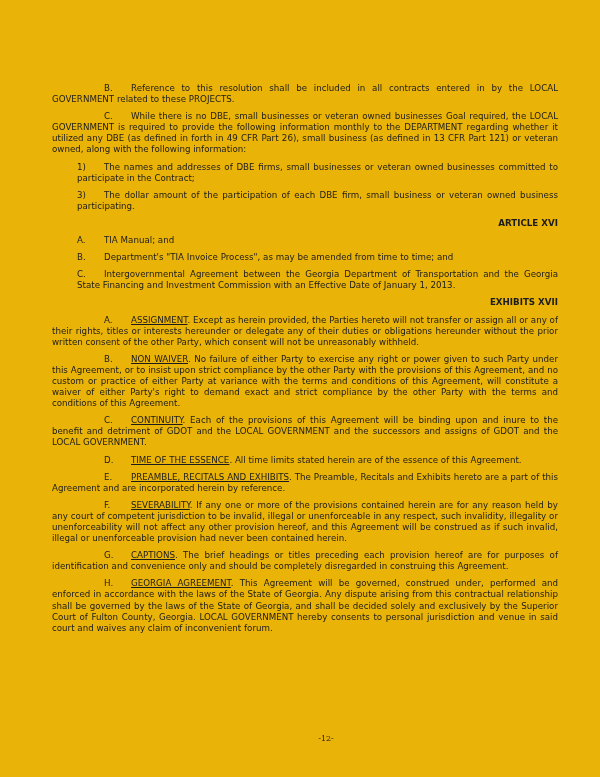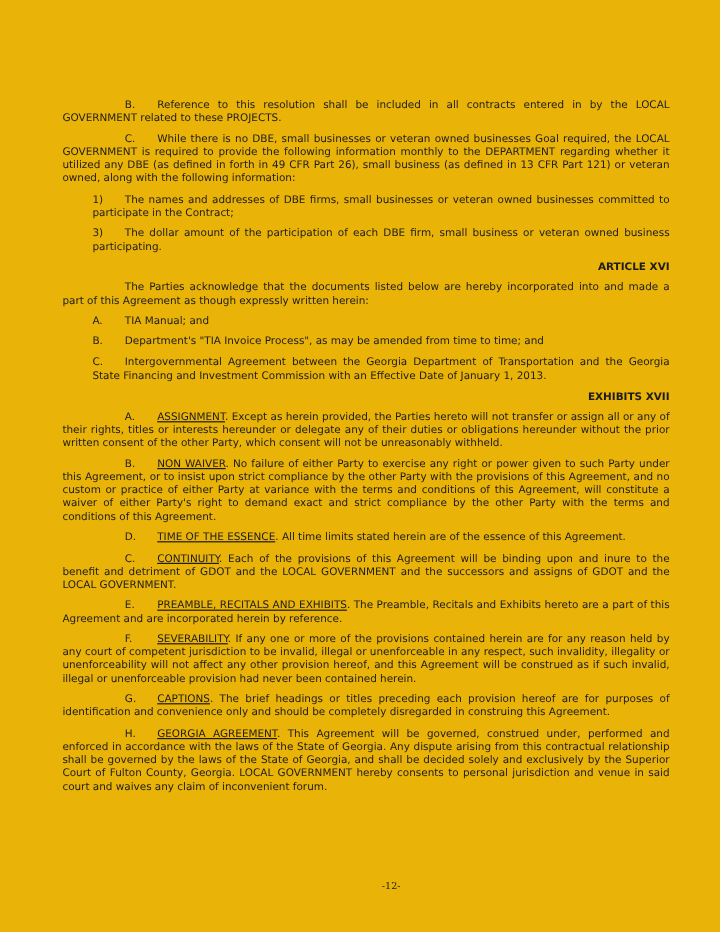--- a/index.html
+++ b/index.html
@@ -30,32 +30,31 @@
 
     <p class="p indent-first"><span class="lbl">B.</span><span>Reference to this resolution shall be included in all contracts entered in by the LOCAL GOVERNMENT related to these PROJECTS.</span></p>
 
     <p class="p indent-first"><span class="lbl">C.</span><span>While there is no DBE, small businesses or veteran owned businesses Goal required, the LOCAL GOVERNMENT is required to provide the following information monthly to the DEPARTMENT regarding whether it utilized any DBE (as defined in forth in 49 CFR Part 26), small business (as defined in 13 CFR Part 121) or veteran owned, along with the following information:</span></p>
 
     <p class="sub"><span class="lbl">1)</span><span>The names and addresses of DBE firms, small businesses or  veteran owned businesses committed to participate in the Contract;</span></p>
     <p class="sub"><span class="lbl">3)</span><span>The dollar amount of the participation of each DBE firm, small business or veteran owned business participating.</span></p>
 
     <div class="heading">ARTICLE XVI</div>
 
-    <p class="p" style="text-indent:52px">The Parties acknowledge that the documents listed below are hereby incorporated into and made a part of this Agreement as though expressly written herein:</p>
 
     <p class="sub"><span class="lbl">A.</span><span>TIA Manual; and</span></p>
     <p class="sub"><span class="lbl">B.</span><span>Department's "TIA Invoice Process", as may be amended from time to time; and</span></p>
     <p class="sub"><span class="lbl">C.</span><span>Intergovernmental Agreement between the Georgia Department of Transportation and the Georgia State Financing and Investment Commission with an Effective Date of January 1, 2013.</span></p>
 
     <div class="heading">EXHIBITS XVII</div>
 
     <p class="p indent-first"><span class="lbl">A.</span><span class="u">ASSIGNMENT</span><span>.  Except as herein provided, the Parties hereto will not transfer or assign all or any of their rights, titles or interests hereunder or delegate any of their duties or obligations hereunder without the prior written consent of the other Party, which consent will not be unreasonably withheld.</span></p>
     <p class="p indent-first"><span class="lbl">B.</span><span class="u">NON WAIVER</span><span>.  No failure of either Party to exercise any right or power given to such Party under this Agreement, or to insist upon strict compliance by the other Party with the provisions of this Agreement, and no custom or practice of either Party at variance with the terms and conditions of this Agreement, will constitute a waiver of either Party's right to demand exact and strict compliance by the other Party with the terms and conditions of this Agreement.</span></p>
+    <p class="p indent-first"><span class="lbl">C.</span><span class="u">CONTINUITY</span><span>.  Each of the provisions of this Agreement will be binding upon and inure to the benefit and detriment of GDOT and the LOCAL GOVERNMENT and the successors and assigns of GDOT and the LOCAL GOVERNMENT.</span></p>
     <p class="p indent-first"><span class="lbl">D.</span><span class="u">TIME OF THE ESSENCE</span><span>.  All time limits stated herein are of the essence of this Agreement.</span></p>
-    <p class="p indent-first"><span class="lbl">C.</span><span class="u">CONTINUITY</span><span>.  Each of the provisions of this Agreement will be binding upon and inure to the benefit and detriment of GDOT and the LOCAL GOVERNMENT and the successors and assigns of GDOT and the LOCAL GOVERNMENT.</span></p>
     <p class="p indent-first"><span class="lbl">E.</span><span class="u">PREAMBLE, RECITALS AND EXHIBITS</span><span>.  The Preamble, Recitals and Exhibits hereto are a part of this Agreement and are incorporated herein by reference.</span></p>
     <p class="p indent-first"><span class="lbl">F.</span><span class="u">SEVERABILITY</span><span>.  If any one or more of the provisions contained herein are for any reason held by any court of competent jurisdiction to be invalid, illegal or unenforceable in any respect, such invalidity, illegality or unenforceability will not affect any other provision hereof, and this Agreement will be construed as if such invalid, illegal or unenforceable provision had never been contained herein.</span></p>
     <p class="p indent-first"><span class="lbl">G.</span><span class="u">CAPTIONS</span><span>.  The brief headings or titles preceding each provision hereof are for purposes of identification and convenience only and should be completely disregarded in construing this Agreement.</span></p>
     <p class="p indent-first"><span class="lbl">H.</span><span class="u">GEORGIA AGREEMENT</span><span>.  This Agreement will be governed, construed under, performed and enforced in accordance with the laws of the State of Georgia. Any dispute arising from this contractual relationship shall be governed by the laws of the State of Georgia, and shall be decided solely and exclusively by the Superior Court of Fulton County, Georgia.  LOCAL GOVERNMENT hereby consents to personal jurisdiction and venue in said court and waives any claim of inconvenient forum.</span></p>
 
   </div>
 
   <div class="pnum">-12-</div>
 </div>
 

